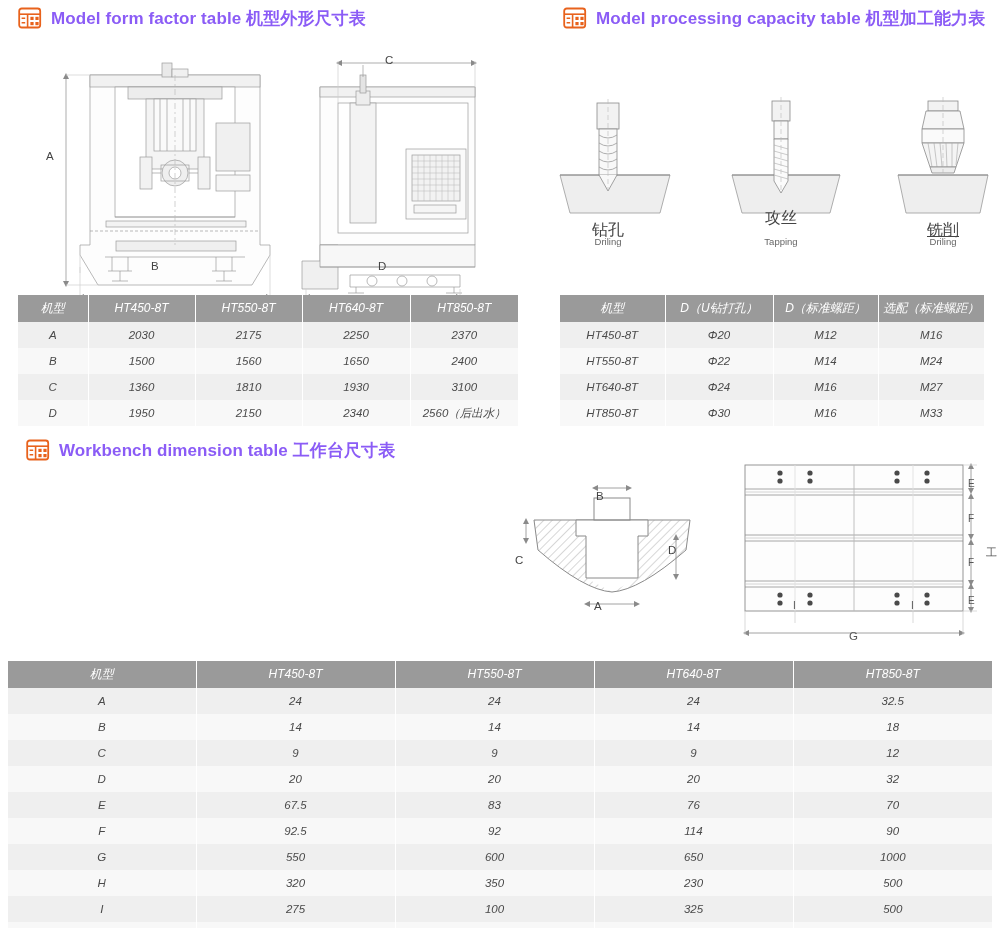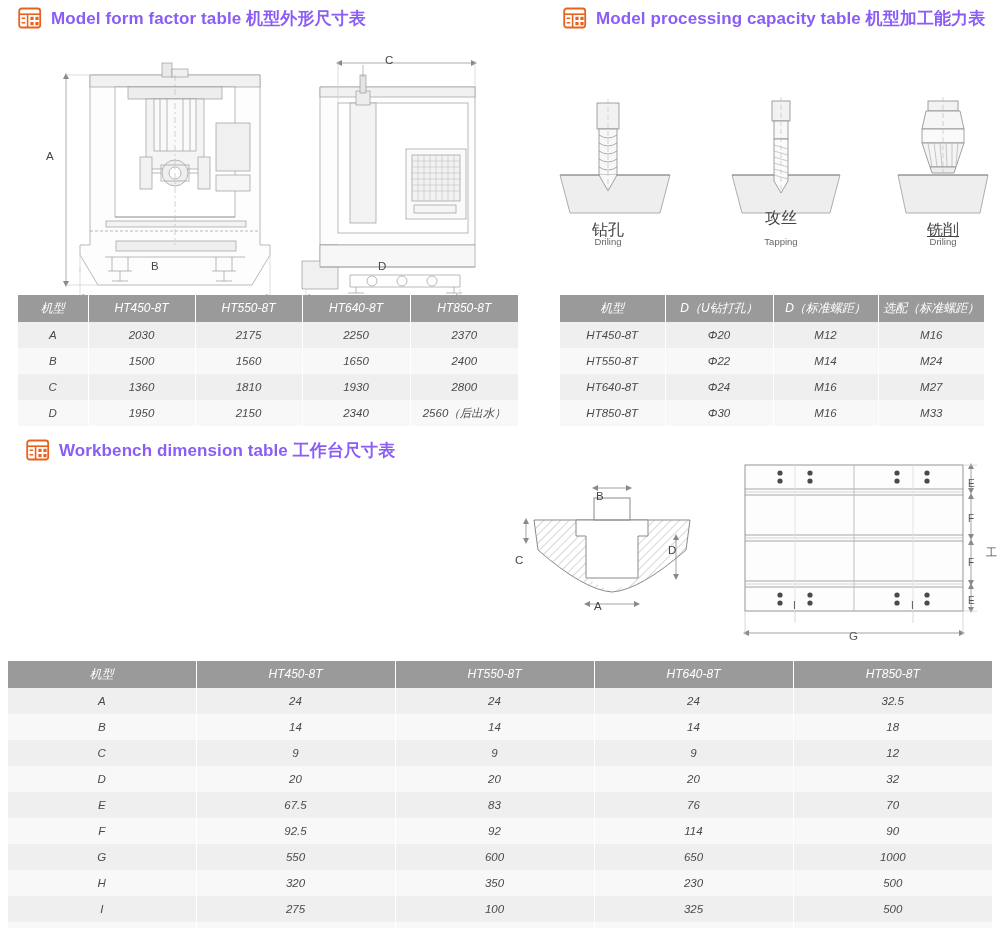--- a/index.html
+++ b/index.html
@@ -303,21 +303,21 @@
         <td>1500</td>
         <td>1560</td>
         <td>1650</td>
         <td>2400</td>
       </tr>
       <tr class="odd">
         <td>C</td>
         <td>1360</td>
         <td>1810</td>
         <td>1930</td>
-        <td>2800</td>
+        <td>3100</td>
       </tr>
       <tr class="even">
         <td>D</td>
         <td>1950</td>
         <td>2150</td>
         <td>2340</td>
         <td>2560（后出水）</td>
       </tr>
     </tbody>
   </table>

